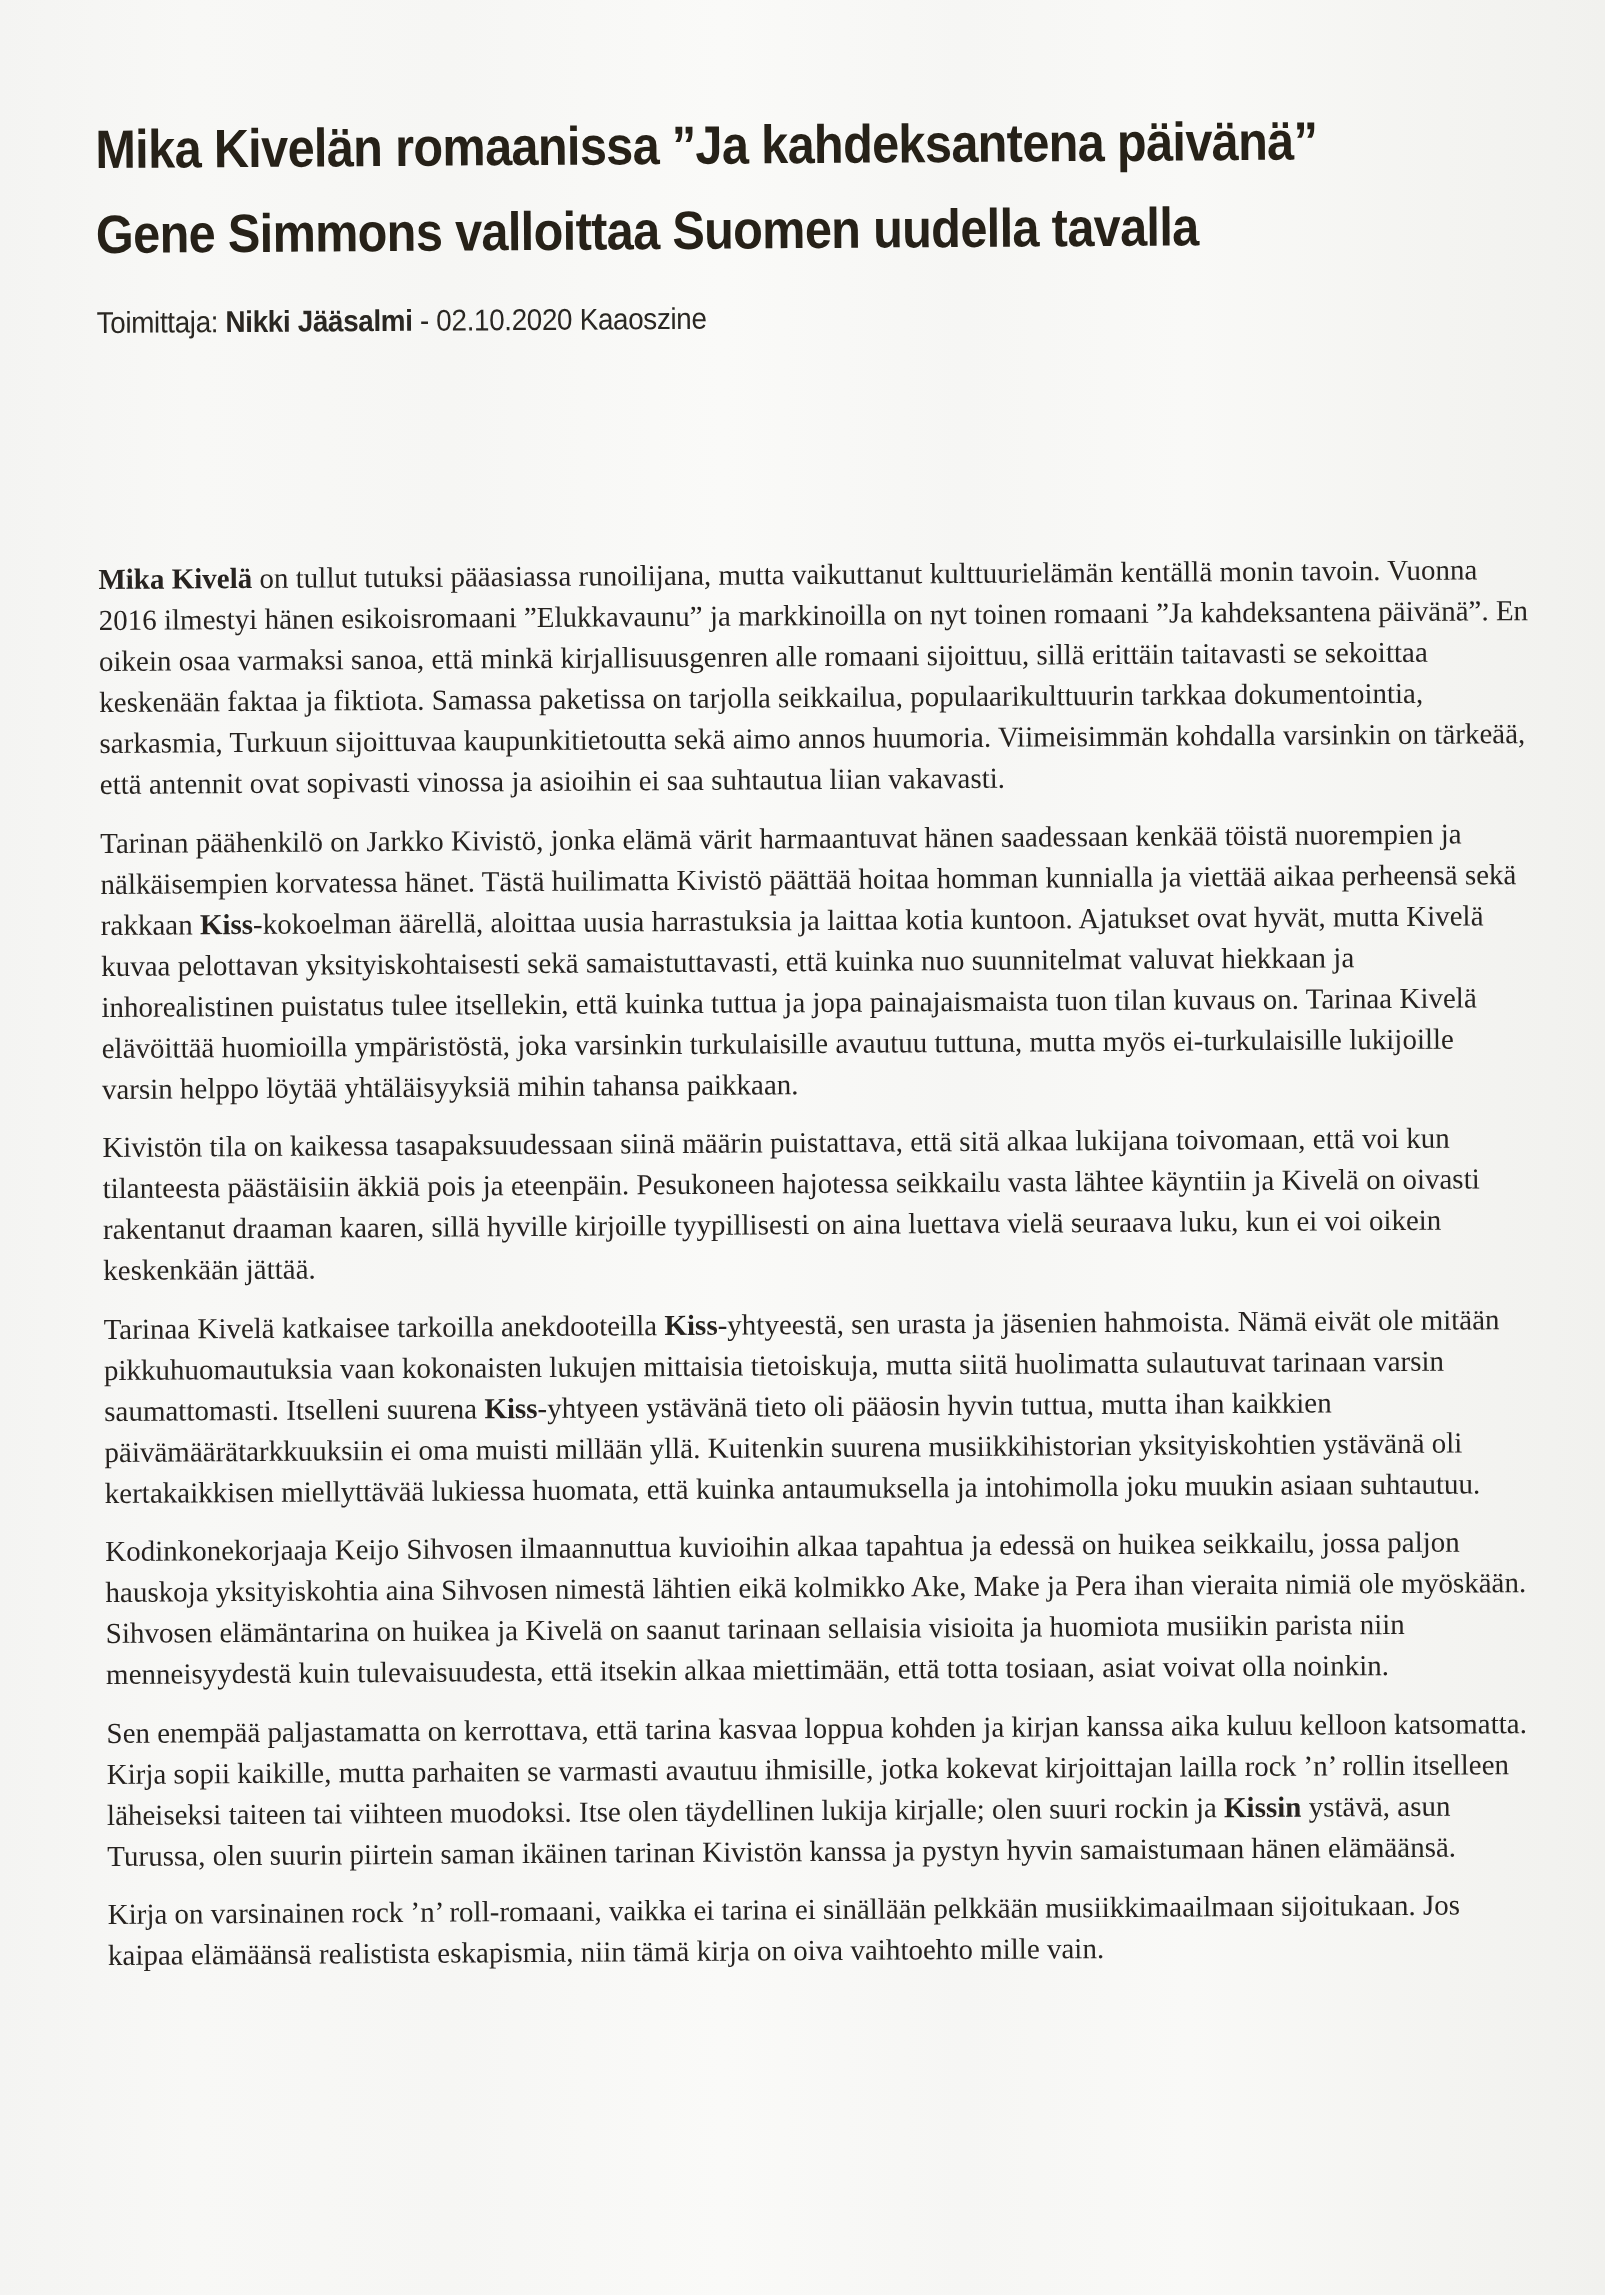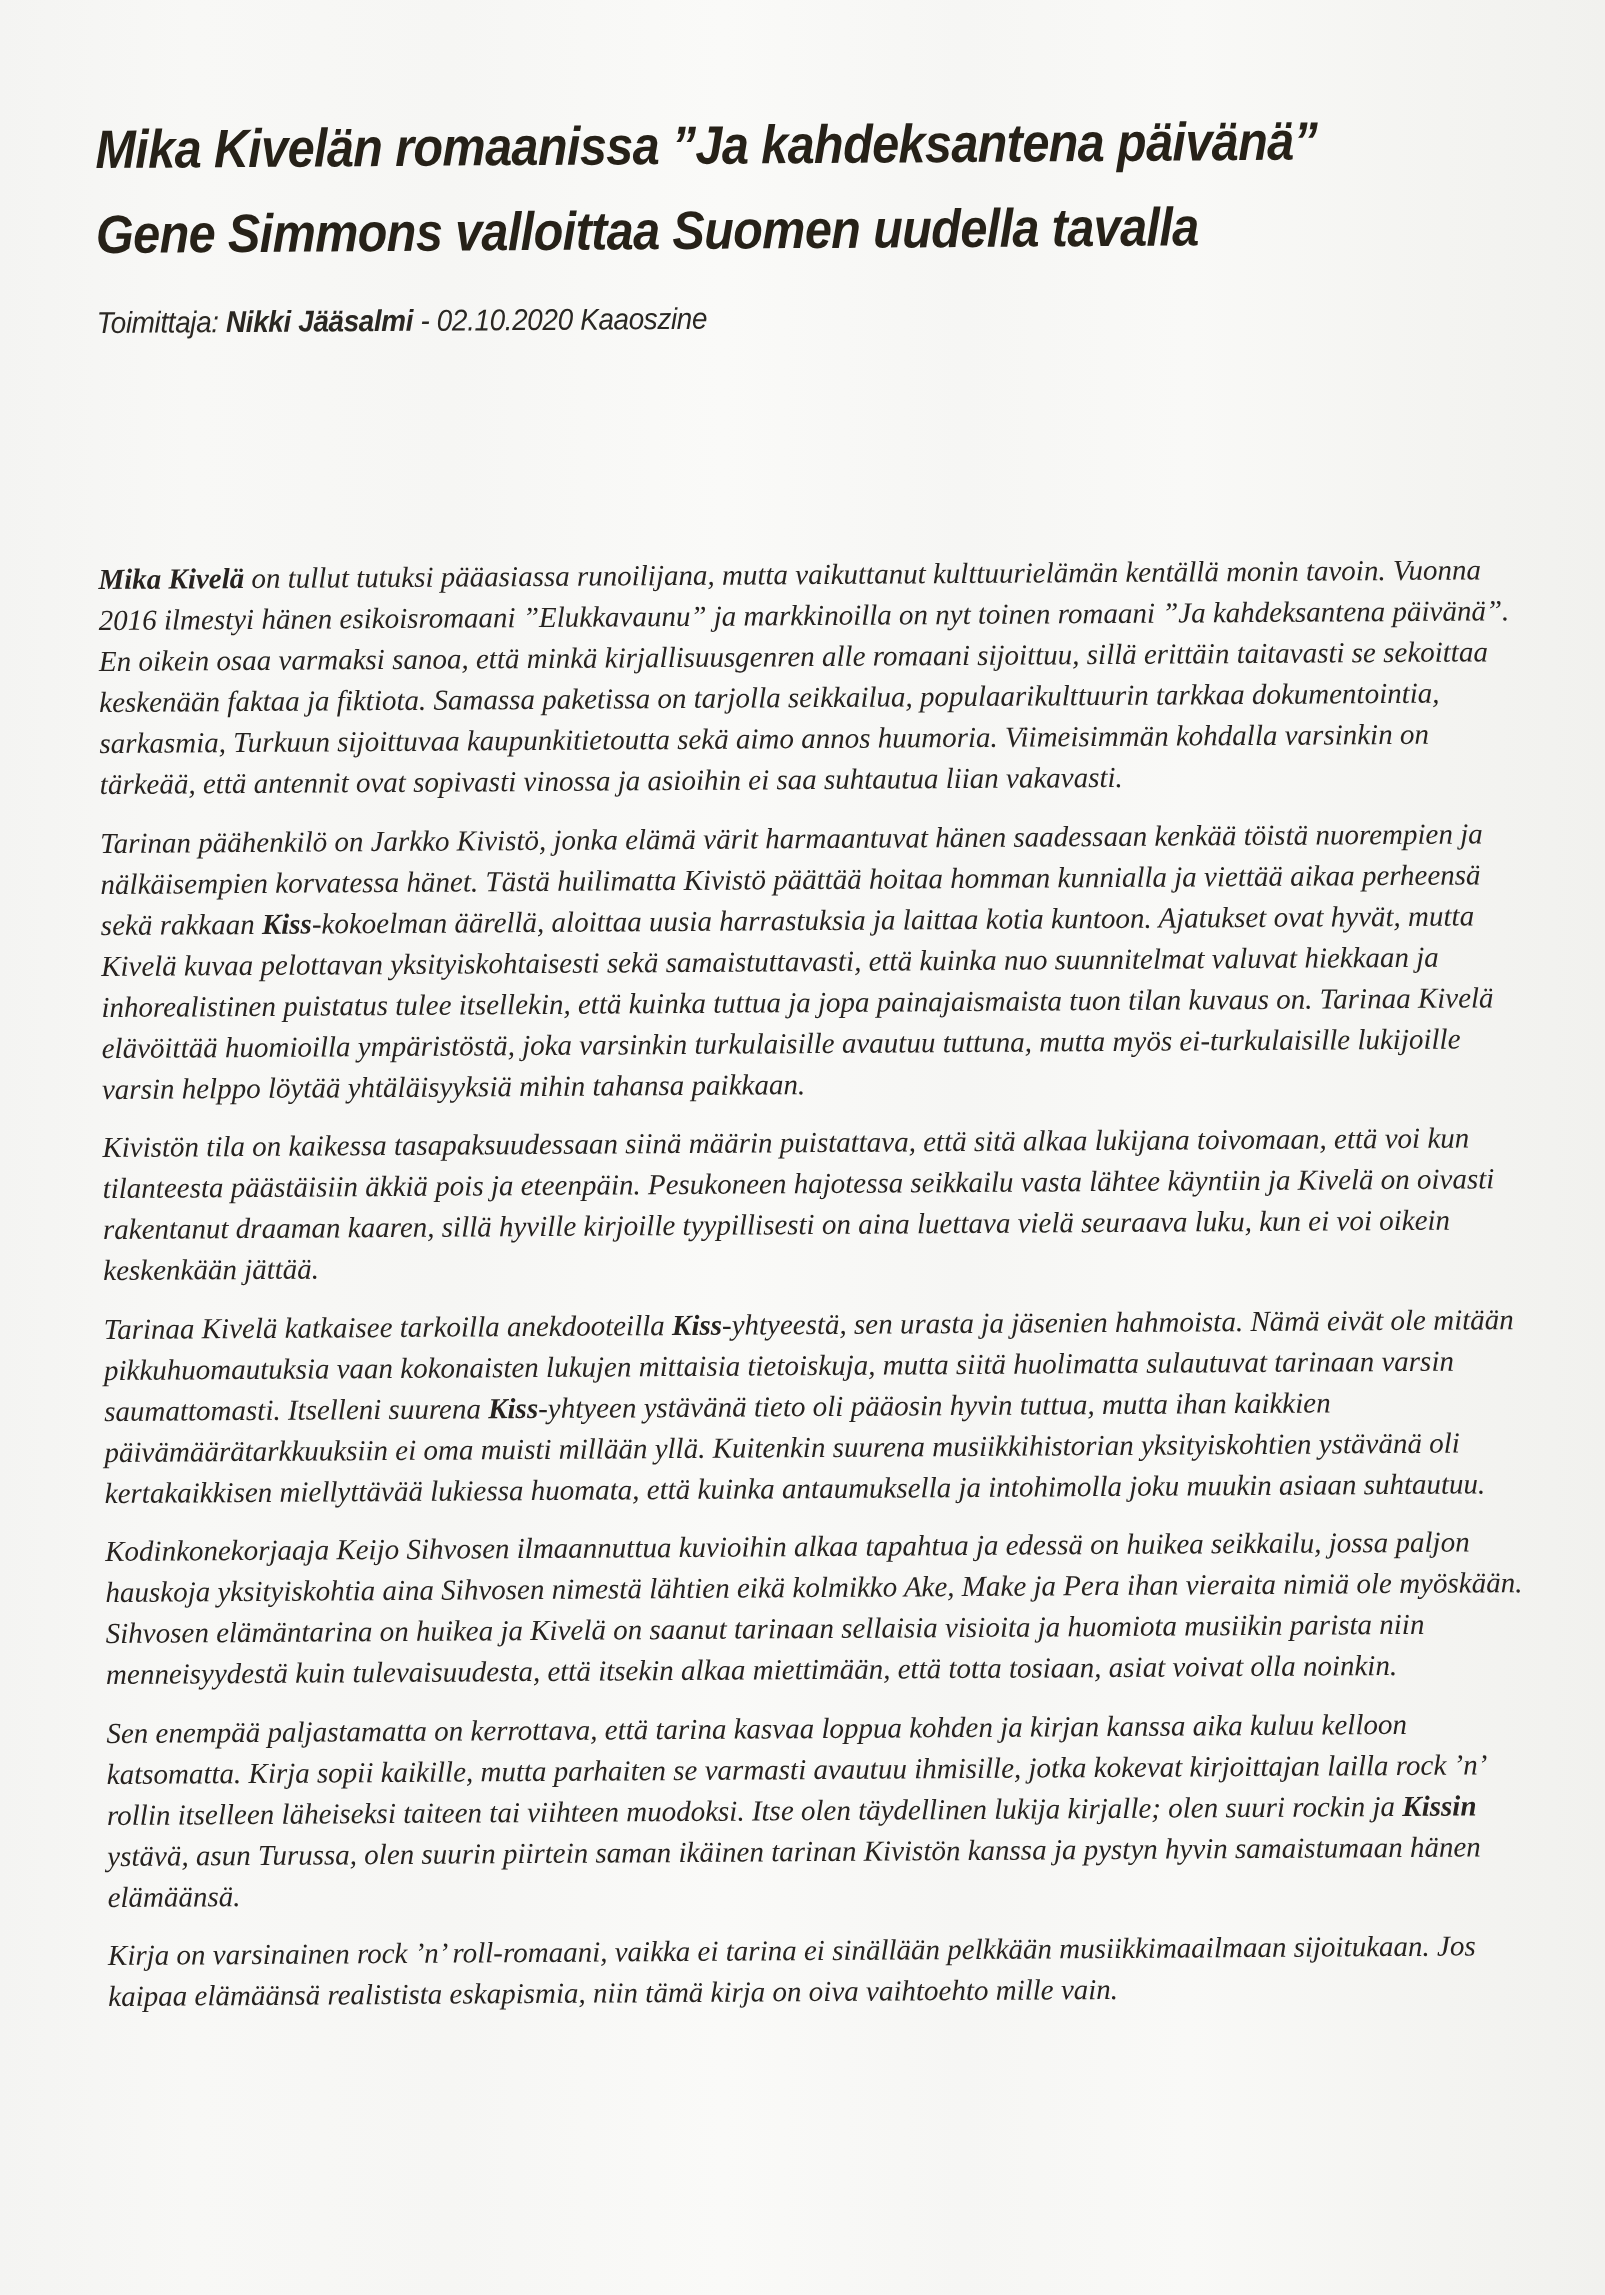--- a/index.html
+++ b/index.html
@@ -15,21 +15,20 @@
     background:
       linear-gradient(90deg,
         #f4f4f2 0%, #f8f8f6 12%, #f6f6f4 28%, #fafaf8 45%,
         #f6f6f4 60%, #f9f9f7 74%, #f4f4f1 90%, #f1f1ee 100%);
     font-family: "Liberation Serif", serif;
   }
   .sheet {
     position: relative;
     width: 1316px;
     height: 2295px;
-    font-style: italic;
   }
   
   .content {
     position: absolute;
     left: 102px;
     top: 0;
     width: 1432px;
     transform: rotate(-0.4deg);
     transform-origin: 50% 1096px;
   }

